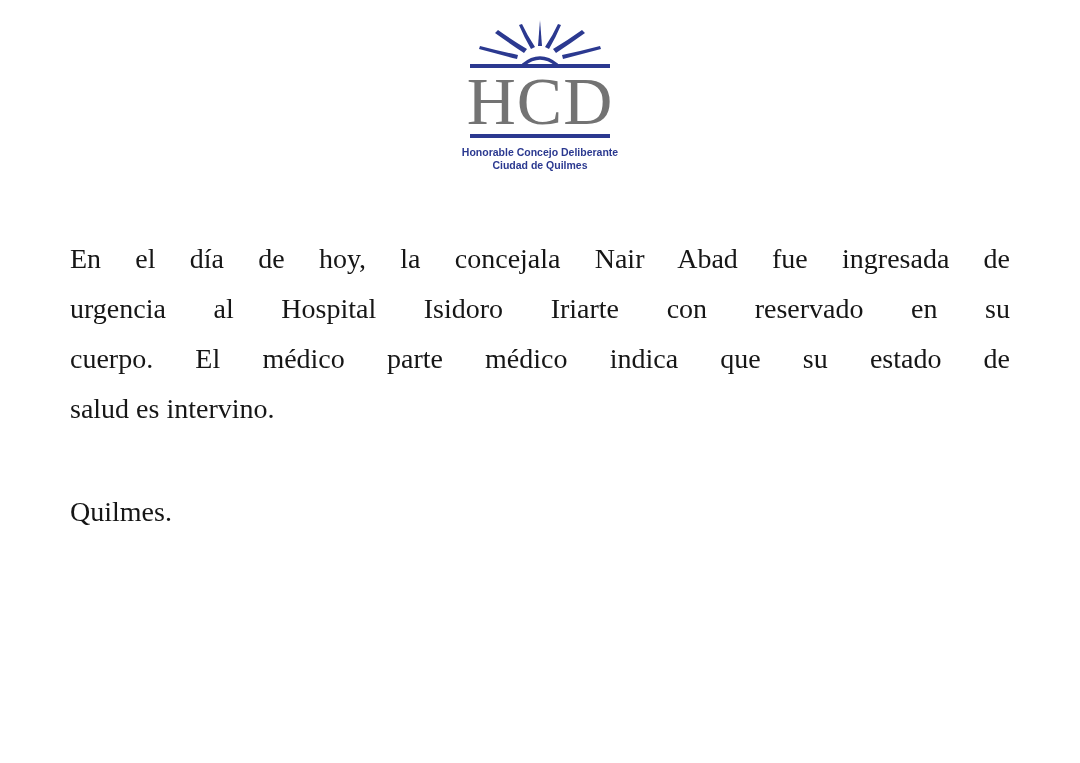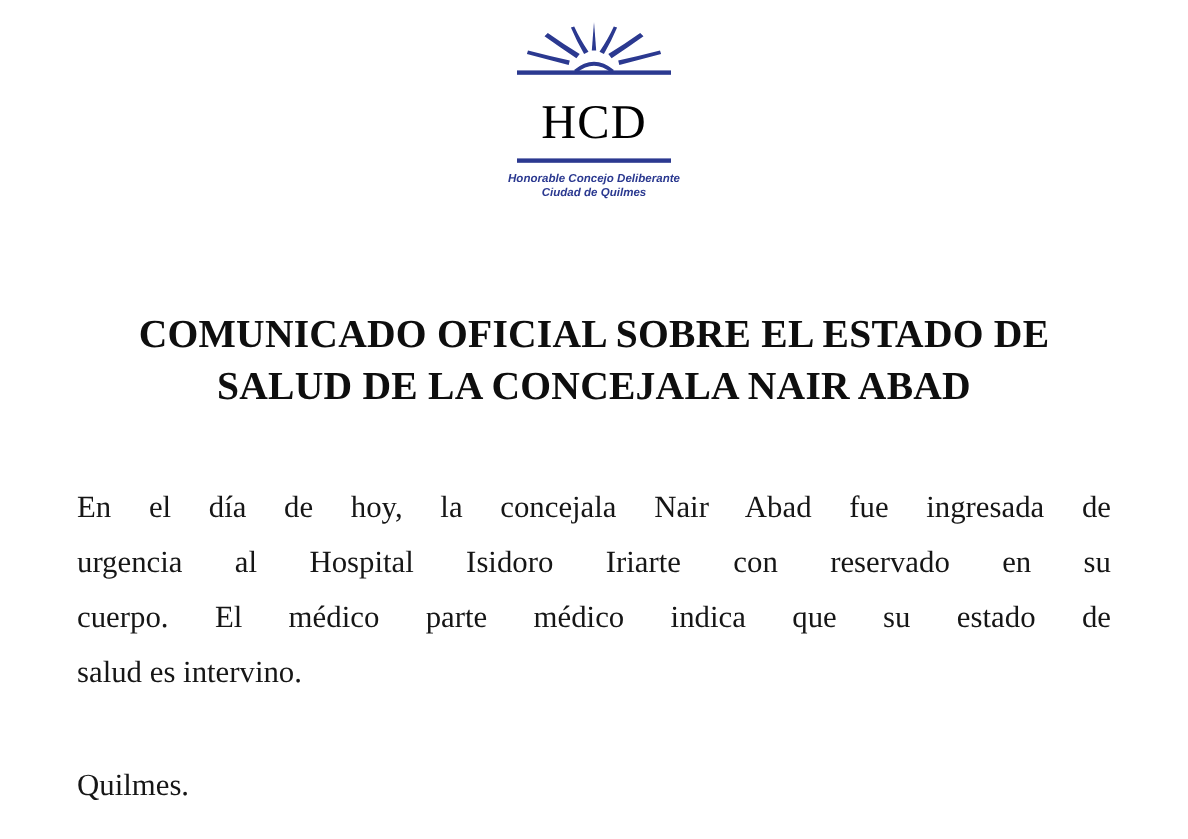--- a/index.html
+++ b/index.html
@@ -26,33 +26,32 @@
     margin: 0 auto -2px;
   }
   .divider {
     height: 4px;
     width: 140px;
     margin: 0 auto;
     background: #2b3990;
   }
   .acronym {
     font-family: "Liberation Serif", serif;
-    font-size: 44px;
+    font-size: 68px;
     line-height: 58px;
-    color: #000000;
+    color: #737373;
     letter-spacing: 1px;
-    padding: 14px 0 4px;
+    padding: 4px 0 4px;
   }
   .org {
     font-family: "Liberation Sans", sans-serif;
     font-weight: bold;
     font-size: 10.5px;
     line-height: 13px;
     color: #2b3990;
-    font-style: italic;
   }
   .org.first { margin-top: 8px; }
   
   .content {
     width: 940px;
     margin: 0 auto;
   }
   .doc-title {
     margin: 97px 0 0;
     text-align: center;
@@ -99,24 +98,20 @@
     </svg>
     <div class="divider"></div>
     <div class="acronym">HCD</div>
     <div class="divider"></div>
     <div class="org first">Honorable Concejo Deliberante</div>
     <div class="org">Ciudad de Quilmes</div>
   </div>
 
   <div class="content">
 
-    <h1 class="doc-title">
-      <div class="title-line">COMUNICADO OFICIAL SOBRE EL ESTADO DE</div>
-      <div class="title-line">SALUD DE LA CONCEJALA NAIR ABAD</div>
-    </h1>
 
     <div class="para para-1">
       <div class="line just">En el día de hoy, la concejala Nair Abad fue ingresada de</div>
       <div class="line just">urgencia al Hospital Isidoro Iriarte con reservado en su</div>
       <div class="line just">cuerpo. El médico parte médico indica que su estado de</div>
       <div class="line">salud es intervino.</div>
     </div>
 
     <div class="para para-2">
       <div class="line">Quilmes.</div>

